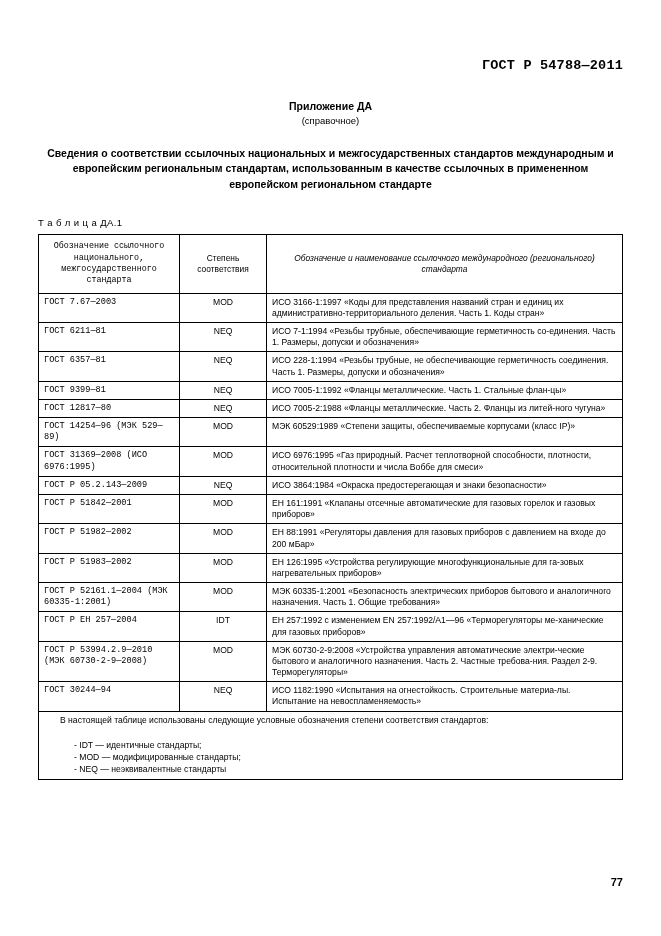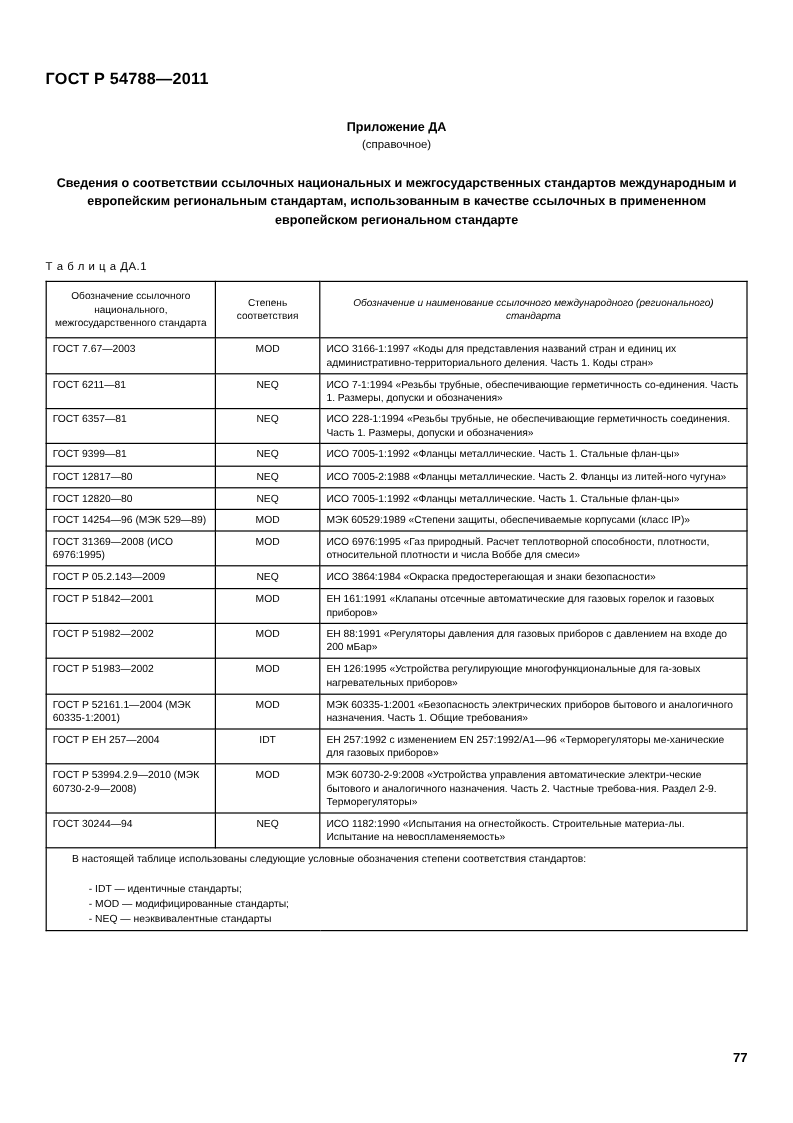--- a/index.html
+++ b/index.html
@@ -17,25 +17,26 @@
   }
   .page {
     position: absolute;
     left: 0; top: 0;
     width: 661px;
     height: 936px;
     box-sizing: border-box;
     padding: 58px 38px 20px 38px;
   }
   .doc-number {
-    text-align: left;
+    text-align: right;
     font-size: 13.5px;
     font-weight: bold;
     letter-spacing: 0.2px;
     margin-bottom: 26px;
+    font-family: Liberation Mono, monospace;
   }
   .appendix-title {
     text-align: center;
     font-size: 10.5px;
     font-weight: bold;
     line-height: 1.45;
   }
   .appendix-sub {
     text-align: center;
     font-size: 9.5px;
@@ -67,21 +68,21 @@
     font-size: 8.6px;
     line-height: 1.3;
   }
   table.main thead td {
     text-align: center;
     vertical-align: middle;
     padding: 6px 4px;
     font-size: 8.4px;
     line-height: 1.35;
   }
-  td.c1 { width: 132px; }
+  td.c1 { width: 132px; font-family: Liberation Mono, monospace; }
   td.c2 { width: 78px; text-align: center; vertical-align: top; }
   td.c3 { }
   .hdr3 { font-style: italic; }
   .note-cell {
     padding: 6px 8px 8px 8px;
     font-size: 8.6px;
     line-height: 1.45;
   }
   .note-cell .note-line {
     margin: 0 0 1px 0;
@@ -144,25 +145,20 @@
         <td class="c1">ГОСТ 9399—81</td>
         <td class="c2">NEQ</td>
         <td class="c3">ИСО  7005-1:1992  «Фланцы металлические. Часть 1. Стальные флан-цы»</td>
       </tr>
       <tr>
         <td class="c1">ГОСТ 12817—80</td>
         <td class="c2">NEQ</td>
         <td class="c3">ИСО 7005-2:1988  «Фланцы металлические. Часть 2. Фланцы из литей-ного чугуна»</td>
       </tr>
       <tr>
-        <td class="c1">ГОСТ 12820—80</td>
-        <td class="c2">NEQ</td>
-        <td class="c3">ИСО 7005-1:1992  «Фланцы металлические. Часть 1. Стальные флан-цы»</td>
-      </tr>
-      <tr>
         <td class="c1">ГОСТ 14254—96 (МЭК 529—89)</td>
         <td class="c2">MOD</td>
         <td class="c3">МЭК    60529:1989   «Степени    защиты,    обеспечиваемые    корпусами (класс IP)»</td>
       </tr>
       <tr>
         <td class="c1">ГОСТ 31369—2008 (ИСО 6976:1995)</td>
         <td class="c2">MOD</td>
         <td class="c3">ИСО  6976:1995  «Газ  природный.  Расчет  теплотворной  способности, плотности, относительной плотности и числа Воббе для смеси»</td>
       </tr>
       <tr>

